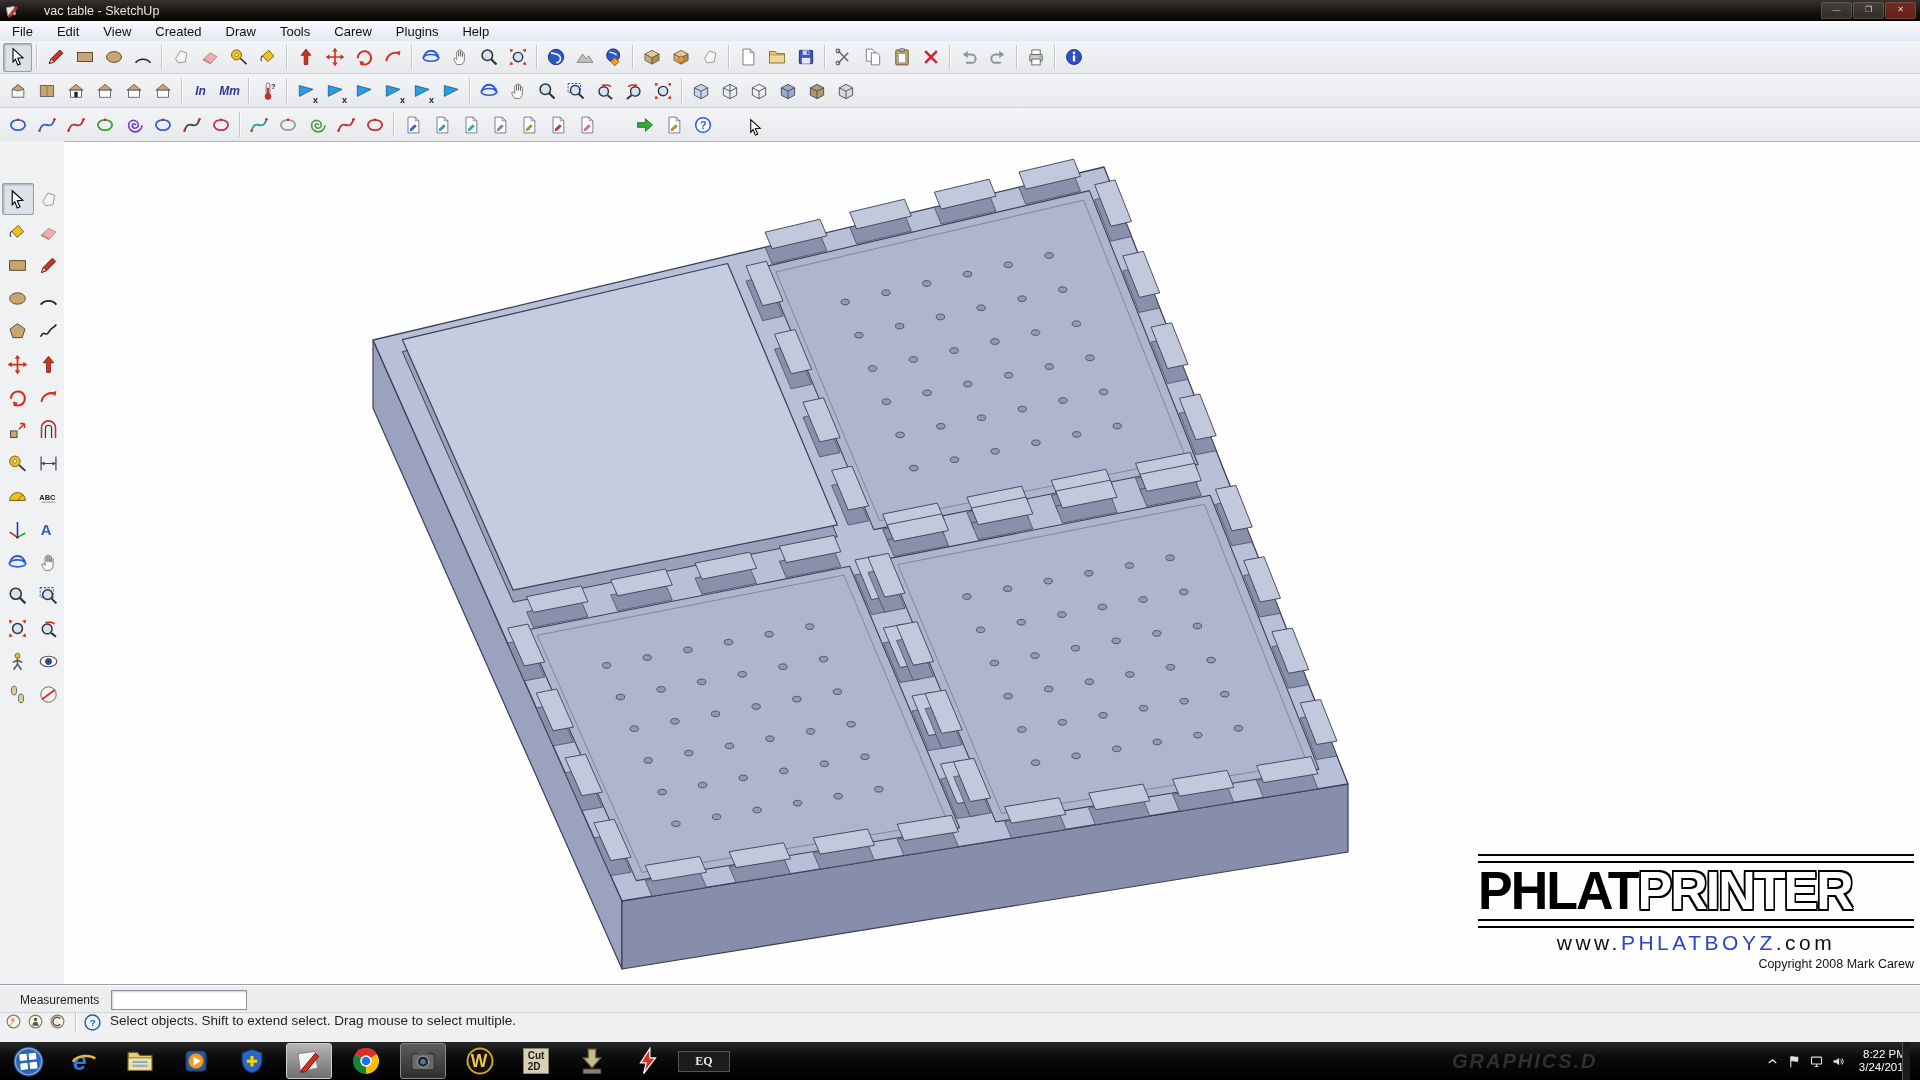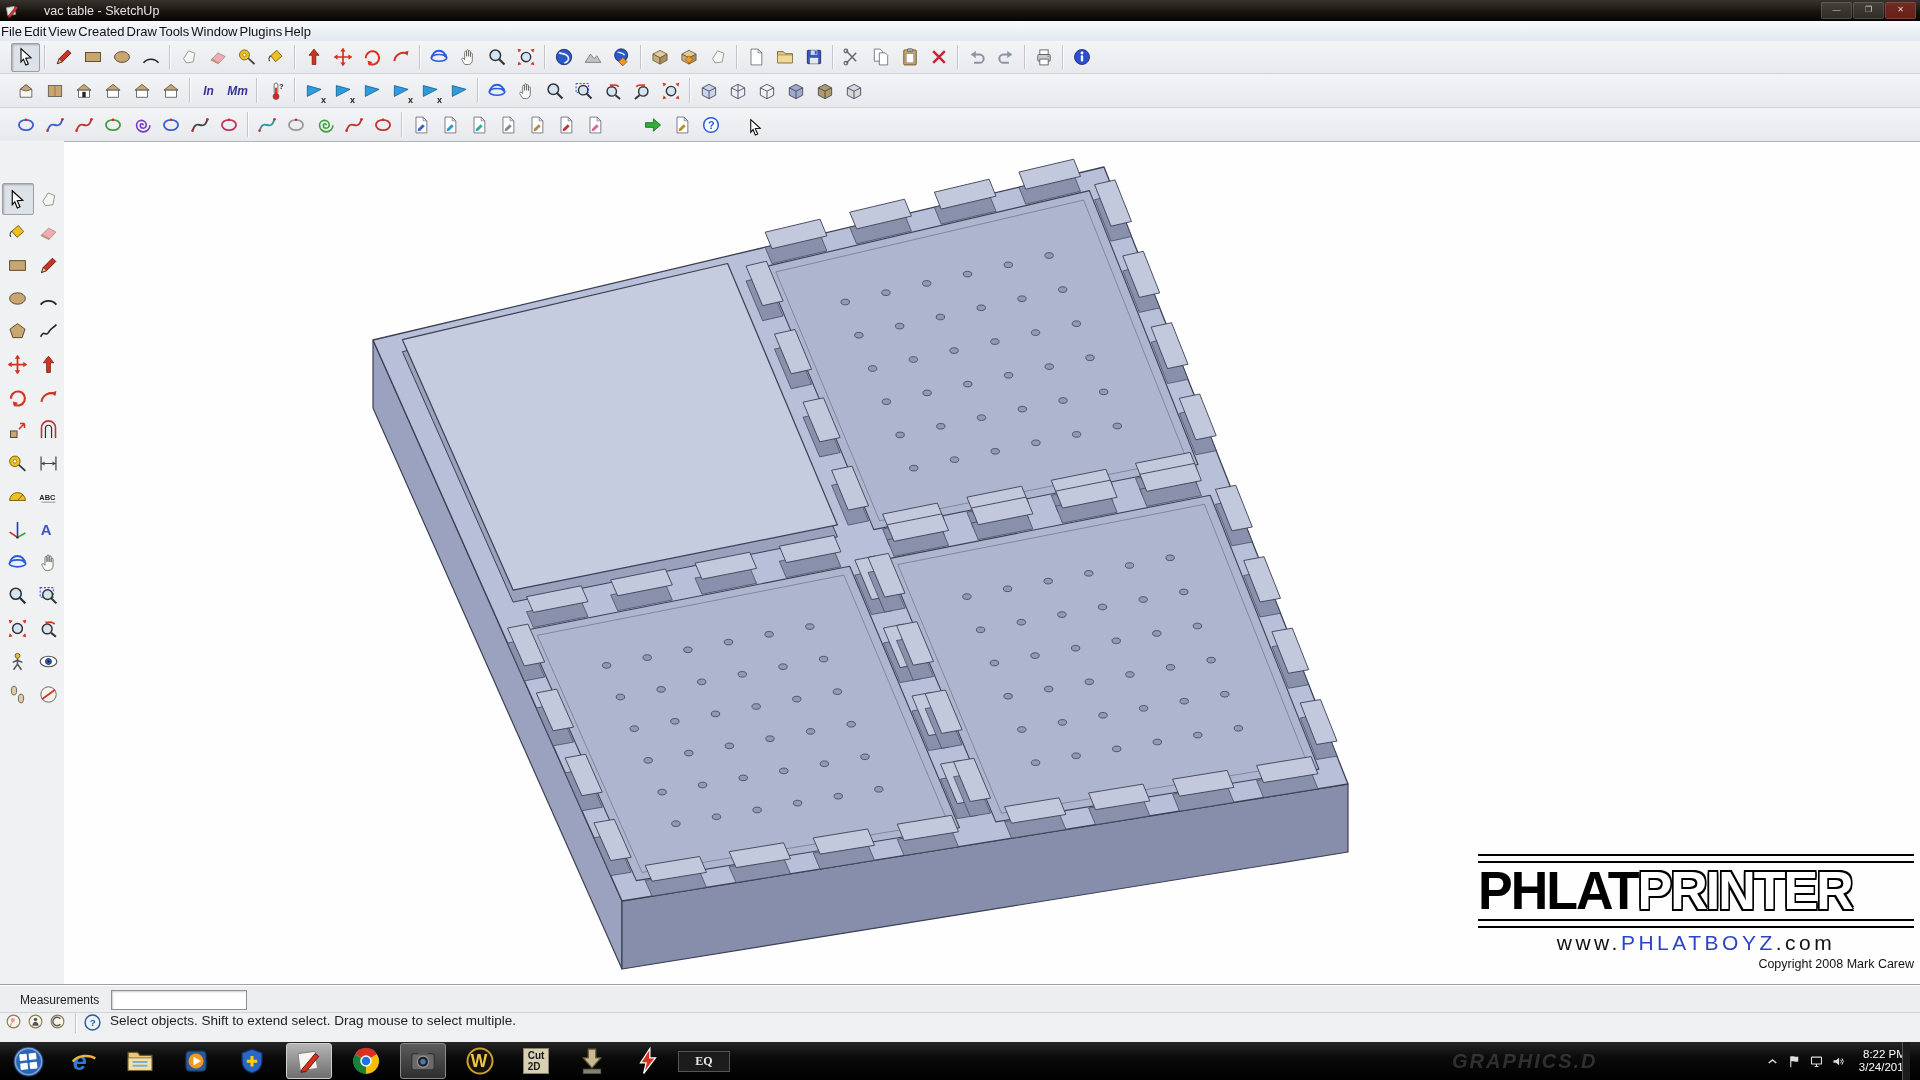--- a/index.html
+++ b/index.html
@@ -11,24 +11,24 @@
     color:#e6e6e6;font-size:12.5px;padding-left:5px;gap:23px;}
   .titlebar .tic{width:16px;height:16px;}
   .winbtns{position:absolute;right:4px;top:2px;display:flex;gap:1px;}
   .wb{width:29px;height:15px;border-radius:2px;background:rgba(95,90,82,.45);
     border:1px solid rgba(255,255,255,.14);color:#d8d8d8;font-size:8px;line-height:13px;text-align:center;}
   .wb.close{background:rgba(150,45,32,.65);}
   
   .menubar{position:absolute;left:0;top:21px;right:0;height:20px;
     background:linear-gradient(#f8fafd,#e2e8f1);border-bottom:1px solid #b9c0cb;
     display:flex;align-items:center;font-size:13px;color:#111;}
-  .menu-item{padding:1px 1px;}
+  .menu-item{padding:1px 12px;}
   
   .tbrow{position:absolute;left:0;right:0;display:flex;align-items:center;
-    background:linear-gradient(#f3f4f6,#e7e9ec);border-bottom:1px solid #cfd2d6;padding:0 11px;}
+    background:linear-gradient(#f3f4f6,#e7e9ec);border-bottom:1px solid #cfd2d6;padding:0 3px;}
   #tbrow1{top:41px;height:32px;}
   #tbrow2{top:74px;height:33px;}
   #tbrow3{top:108px;height:33px;}
   .tbtn{width:27px;height:27px;display:flex;align-items:center;justify-content:center;
     border:1px solid transparent;border-radius:2px;position:relative;flex:0 0 auto;}
   .tbtn.pressed{border:1px solid #9aa0a8;background:#dde2e8;box-shadow:inset 1px 1px 2px rgba(0,0,0,.25);}
   .tbtn .mark{position:absolute;right:1px;bottom:-1px;font-size:9px;font-weight:bold;color:#222;}
   .tsep{width:1px;align-self:stretch;margin:4px 4px;background:#c2c5ca;box-shadow:1px 0 0 #fbfbfc;flex:0 0 auto;}
   .ic{width:20px;height:20px;display:block;}
   .tlabel{font-size:12px;font-weight:bold;font-style:italic;color:#33339a;}
@@ -457,21 +457,21 @@
     </div>
   </div>
 
   <div class="menubar">
       <div class="menu-item">File</div>
       <div class="menu-item">Edit</div>
       <div class="menu-item">View</div>
       <div class="menu-item">Created</div>
       <div class="menu-item">Draw</div>
       <div class="menu-item">Tools</div>
-      <div class="menu-item">Window</div>
+      <div class="menu-item">Carew</div>
       <div class="menu-item">Plugins</div>
       <div class="menu-item">Help</div>
     </div>
 
   <div class="tbrow" id="tbrow1">
       <div class="tbtn pressed">
         <svg viewBox="0 0 24 24" class="ic">
           <use href="#s-cursor"></use>
         </svg>
       </div>

